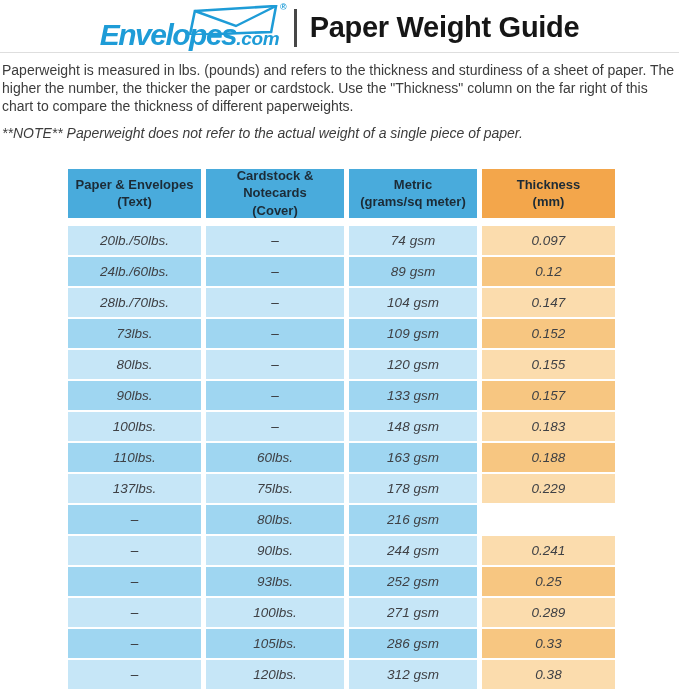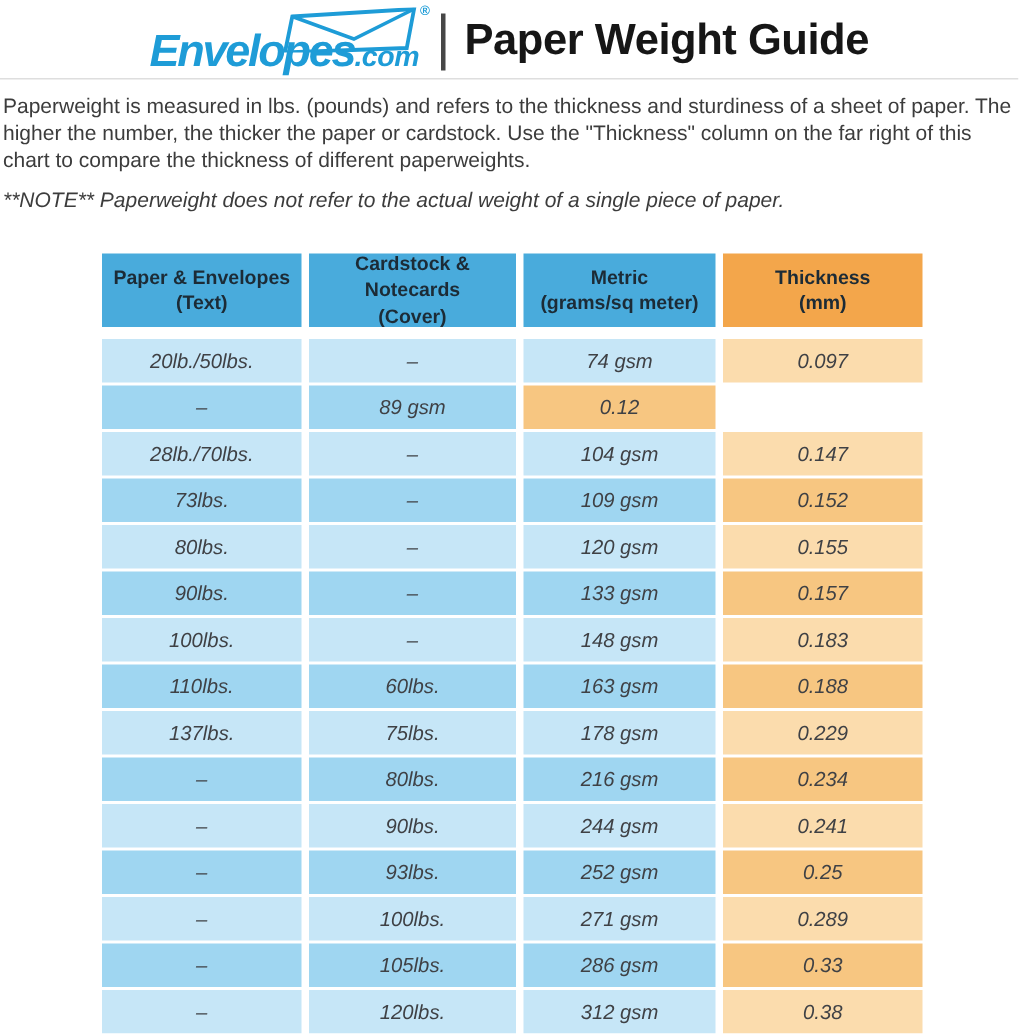--- a/index.html
+++ b/index.html
@@ -109,20 +109,21 @@
     </div>
   </div>
   <div class="tbody">
       <div class="trow light">
         <div class="tcell blue">20lb./50lbs.</div>
         <div class="tcell blue">–</div>
         <div class="tcell blue">74 gsm</div>
         <div class="tcell orange">0.097</div>
       </div>
       <div class="trow dark">
+        <div class="tcell blue">24lb./60lbs.</div>
         <div class="tcell blue">–</div>
         <div class="tcell blue">89 gsm</div>
         <div class="tcell orange">0.12</div>
       </div>
       <div class="trow light">
         <div class="tcell blue">28lb./70lbs.</div>
         <div class="tcell blue">–</div>
         <div class="tcell blue">104 gsm</div>
         <div class="tcell orange">0.147</div>
       </div>
@@ -159,21 +160,20 @@
       <div class="trow light">
         <div class="tcell blue">137lbs.</div>
         <div class="tcell blue">75lbs.</div>
         <div class="tcell blue">178 gsm</div>
         <div class="tcell orange">0.229</div>
       </div>
       <div class="trow dark">
         <div class="tcell blue">–</div>
         <div class="tcell blue">80lbs.</div>
         <div class="tcell blue">216 gsm</div>
-        <div class="tcell orange">0.234</div>
       </div>
       <div class="trow light">
         <div class="tcell blue">–</div>
         <div class="tcell blue">90lbs.</div>
         <div class="tcell blue">244 gsm</div>
         <div class="tcell orange">0.241</div>
       </div>
       <div class="trow dark">
         <div class="tcell blue">–</div>
         <div class="tcell blue">93lbs.</div>

